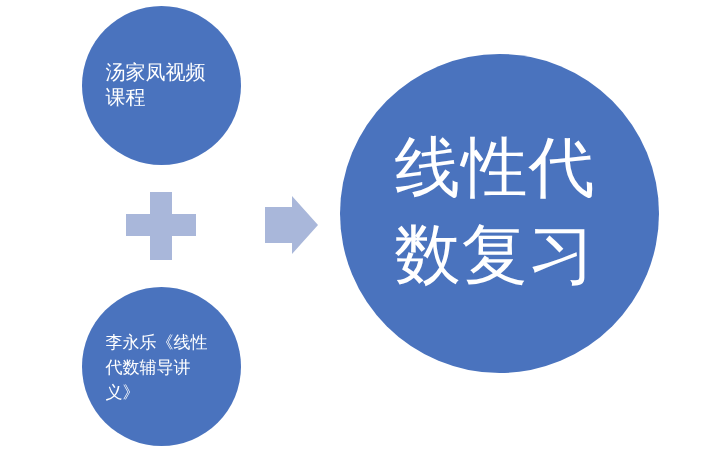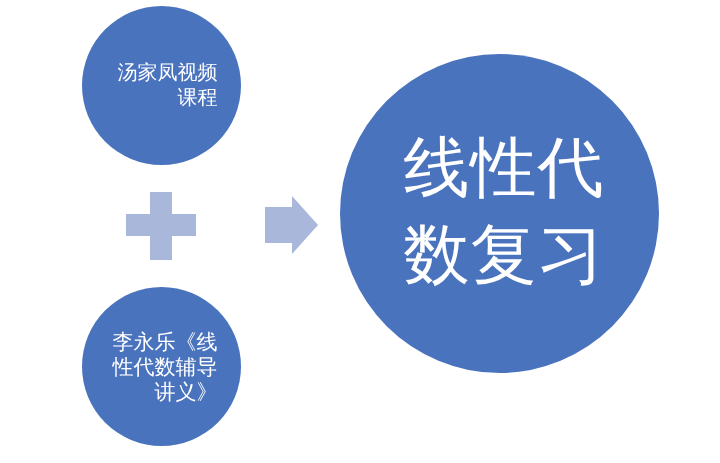--- a/index.html
+++ b/index.html
@@ -14,21 +14,21 @@
       overflow: hidden;
       font-family: "DejaVu Sans", "Liberation Sans", sans-serif;
     }
     .circle {
       position: absolute;
       border-radius: 50%;
       background: #4A73BE;
       display: flex;
       align-items: center;
       justify-content: center;
-      text-align: right;
+      text-align: left;
       color: #ffffff;
       box-sizing: border-box;
     }
     .circle-source-1 {
       left: 82px;
       top: 6px;
       width: 159px;
       height: 159px;
     }
     .circle-source-2 {
@@ -48,21 +48,21 @@
       line-height: 25px;
       width: 112px;
       word-break: break-all;
       white-space: normal;
     }
     .circle-source-1 .small-text {
       margin-top: -1px;
     }
     .circle-source-2 .small-text {
       width: 112px;
-      font-size: 21px;
+      font-size: 17px;
       line-height: 25px;
       margin-top: 2px;
     }
     .big-text {
       font-size: 66px;
       line-height: 87px;
       width: 210px;
       word-break: break-all;
       letter-spacing: 1px;
       margin-top: -6px;

